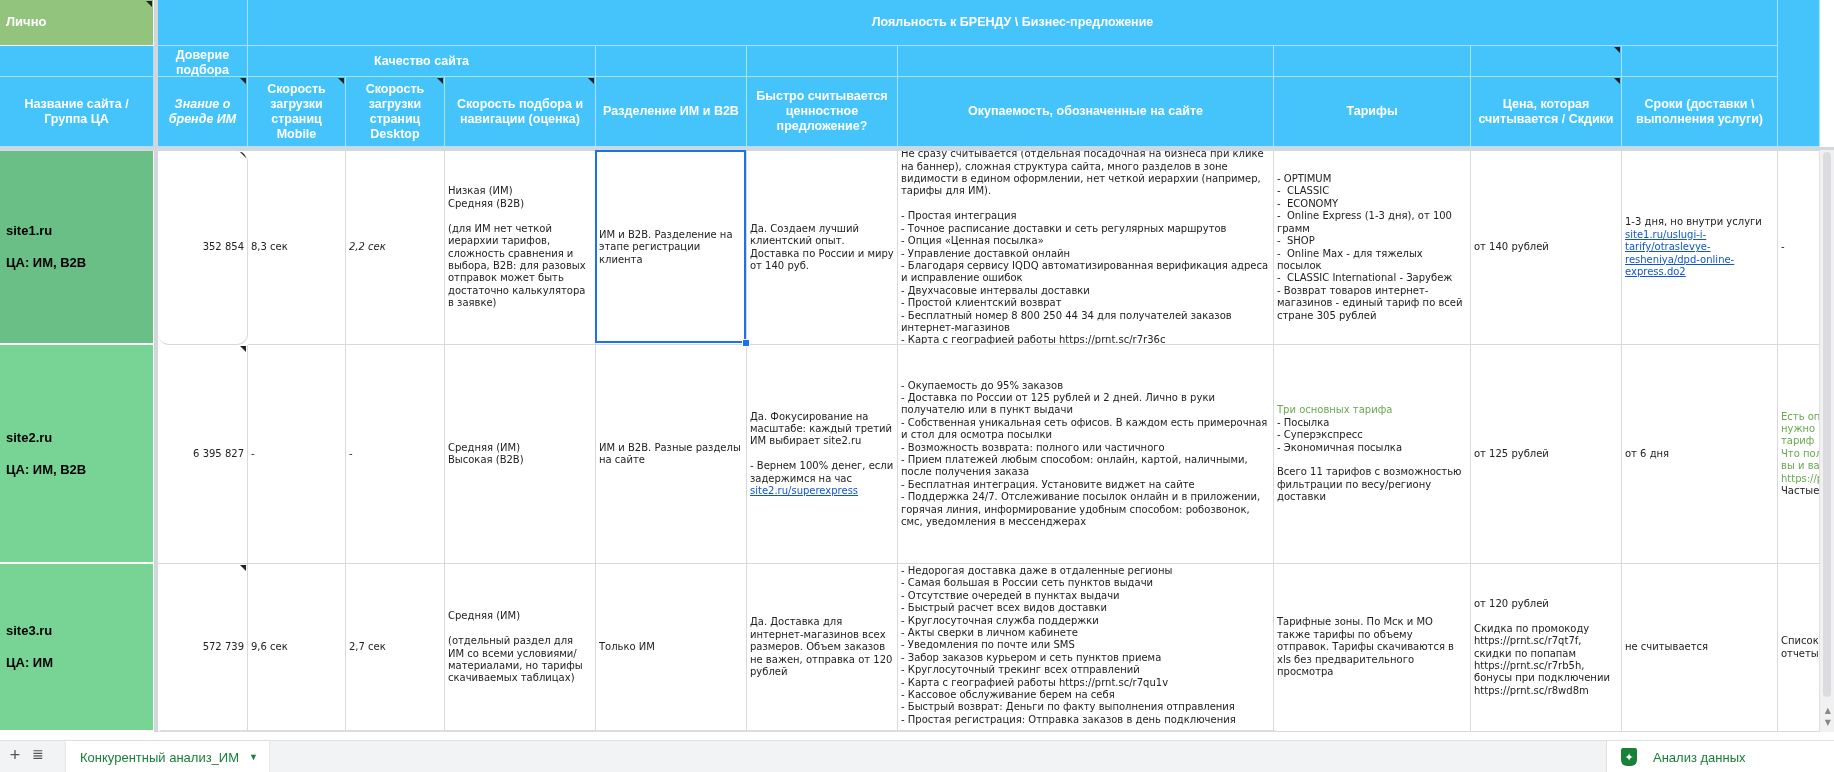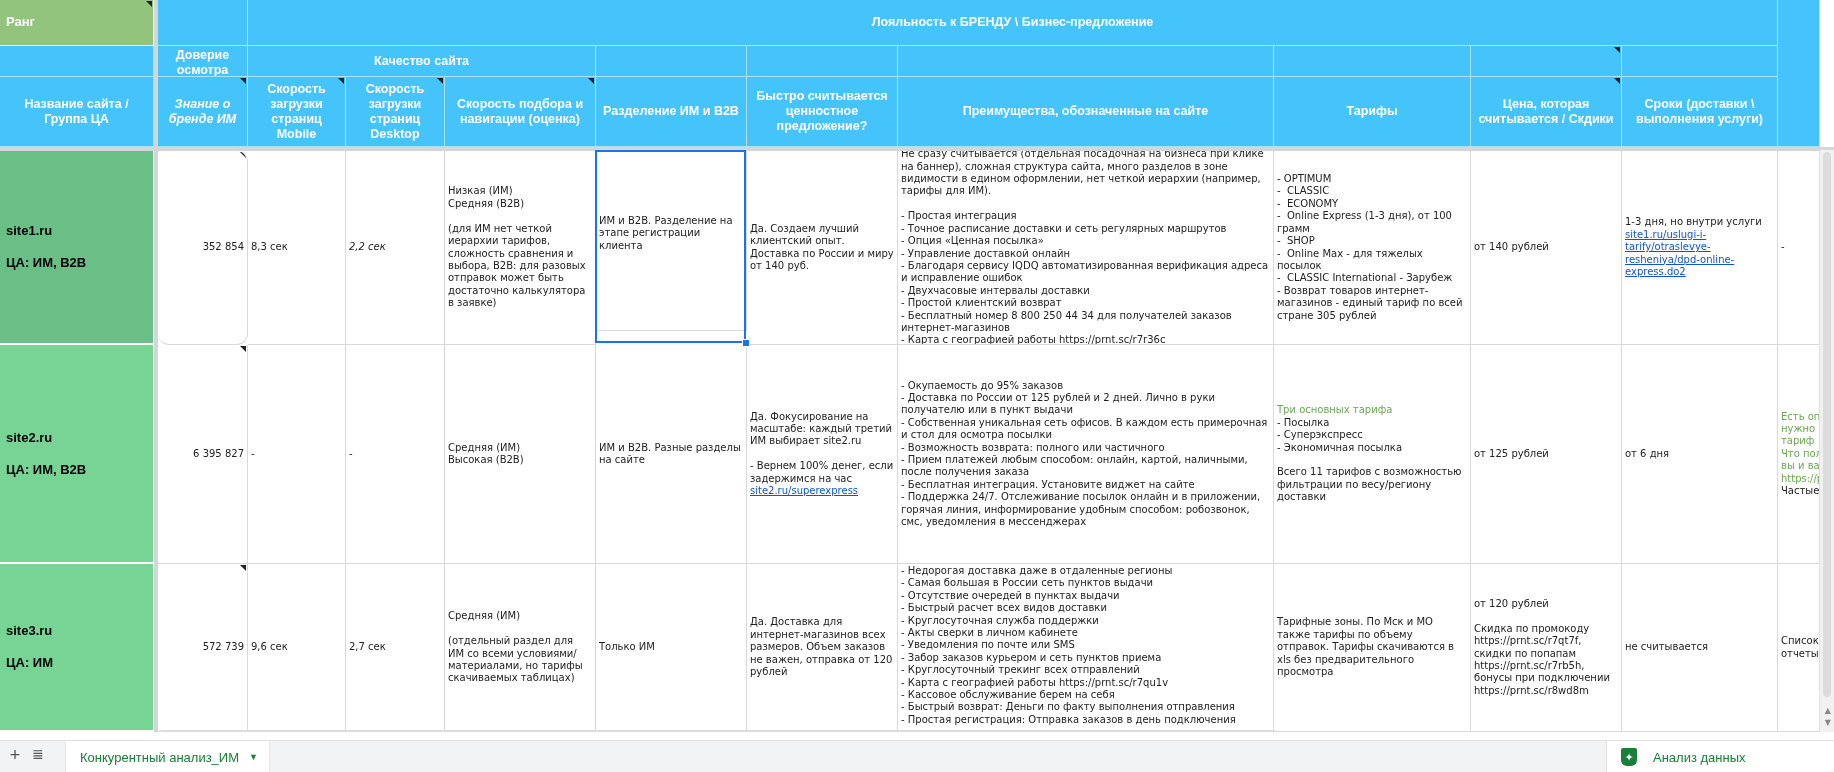--- a/index.html
+++ b/index.html
@@ -30,27 +30,27 @@
   .tab{position:absolute;left:66px;top:0;height:32px;width:203px;background:#fff;color:#188038;font-size:13px;display:flex;align-items:center;padding-left:14px;box-sizing:border-box;box-shadow:0 1px 2px rgba(0,0,0,.15);}
   .tab .caret{margin-left:10px;font-size:9px;color:#188038;}
   .explore{position:absolute;right:0;top:0;height:32px;width:228px;background:#fff;border-left:1px solid #e0e0e0;display:flex;align-items:center;box-sizing:border-box;padding-left:14px;color:#188038;font-size:13px;}
   .explore .ico{width:16px;height:18px;background:#188038;border-radius:2px 2px 6px 6px;display:flex;align-items:center;justify-content:center;color:#fff;font-size:11px;margin-right:16px;}
 </style>
 </head>
 <body>
 
 <div class="sheet">
 
-  <div class="cell rank" style="left:0;top:0;width:154px;height:46px;"><span>Ранг</span><span class="corner"></span></div>
+  <div class="cell rank" style="left:0;top:0;width:154px;height:46px;"><span>Лично</span><span class="corner"></span></div>
   <div class="cell hdr" style="left:158px;top:0;width:90px;height:46px;"></div>
   <div class="cell hdr" style="left:248px;top:0;width:1530px;height:46px;">Лояльность к БРЕНДУ \ Бизнес-предложение</div>
   <div class="cell hdr" style="left:1778px;top:0;width:42px;height:147px;"></div>
 
   <div class="cell hdr" style="left:0;top:46px;width:154px;height:31px;"></div>
-  <div class="cell hdr" style="left:158px;top:46px;width:90px;height:31px;align-items:flex-start;">Доверие осмотра</div>
+  <div class="cell hdr" style="left:158px;top:46px;width:90px;height:31px;align-items:flex-start;">Доверие подбора</div>
   <div class="cell hdr" style="left:248px;top:46px;width:348px;height:31px;">Качество сайта</div>
   <div class="cell hdr" style="left:596px;top:46px;width:151px;height:31px;"></div>
   <div class="cell hdr" style="left:747px;top:46px;width:151px;height:31px;"></div>
   <div class="cell hdr" style="left:898px;top:46px;width:376px;height:31px;"></div>
   <div class="cell hdr" style="left:1274px;top:46px;width:197px;height:31px;"></div>
   <div class="cell hdr" style="left:1471px;top:46px;width:151px;height:31px;">
       <span class="corner"></span>
     </div>
   <div class="cell hdr" style="left:1622px;top:46px;width:156px;height:31px;"></div>
 
@@ -66,41 +66,41 @@
   <div class="cell hdr" style="left:445px;top:77px;width:151px;height:70px;">
       <span>Скорость подбора и навигации (оценка)</span>
       <span class="corner"></span>
     </div>
   <div class="cell hdr" style="left:346px;top:77px;width:99px;height:70px;">
       <span>Скорость загрузки страниц Desktop</span>
       <span class="corner"></span>
     </div>
   <div class="cell hdr" style="left:596px;top:77px;width:151px;height:70px;">Разделение ИМ и B2B</div>
   <div class="cell hdr" style="left:747px;top:77px;width:151px;height:70px;">Быстро считывается ценностное предложение?</div>
-  <div class="cell hdr" style="left:898px;top:77px;width:376px;height:70px;">Преимущества, обозначенные на сайте</div>
+  <div class="cell hdr" style="left:898px;top:77px;width:376px;height:70px;">Окупаемость, обозначенные на сайте</div>
   <div class="cell hdr" style="left:1274px;top:77px;width:197px;height:70px;">Тарифы</div>
   <div class="cell hdr" style="left:1471px;top:77px;width:151px;height:70px;">
       <span>Цена, которая считывается / Скдики</span>
       <span class="corner"></span>
     </div>
   <div class="cell hdr" style="left:1622px;top:77px;width:156px;height:70px;">Сроки (доставки \ выполнения услуги)</div>
 
   <div class="cell site" style="left:0;top:151px;width:154px;height:194px;background:#6abf86;">
     <span>site1.ru</span>
     <span class="gap"></span>
     <span>ЦА: ИМ, B2B</span>
   </div>
   <div class="cell v num" style="left:158px;top:151px;width:90px;height:194px;border-radius:11px;"><span>352 854</span><span class="corner"></span></div>
   <div class="cell v" style="left:248px;top:151px;width:98px;height:194px;">8,3 сек</div>
   <div class="cell v" style="left:346px;top:151px;width:99px;height:194px;font-style:italic;">2,2 сек</div>
   <div class="cell v" style="left:445px;top:151px;width:151px;height:194px;">Низкая (ИМ)
 Средняя (B2B)
 
 (для ИМ нет четкой иерархии тарифов, сложность сравнения и выбора, B2B: для разовых отправок может быть достаточно калькулятора в заявке)</div>
-  <div class="cell v" style="left:596px;top:137px;width:151px;height:194px;">ИМ и B2B. Разделение на этапе регистрации клиента</div>
+  <div class="cell v" style="left:596px;top:151px;width:151px;height:194px;">ИМ и B2B. Разделение на этапе регистрации клиента</div>
   <div class="cell v" style="left:747px;top:151px;width:151px;height:194px;">Да. Создаем лучший клиентский опыт. Доставка по России и миру от 140 руб.</div>
   <div class="cell v" style="left:898px;top:151px;width:376px;height:194px;">Не сразу считывается (отдельная посадочная на бизнеса при клике на баннер), сложная структура сайта, много разделов в зоне видимости в едином оформлении, нет четкой иерархии (например, тарифы для ИМ).
 
 - Простая интеграция
 - Точное расписание доставки и сеть регулярных маршрутов
 - Опция «Ценная посылка»
 - Управление доставкой онлайн
 - Благодаря сервису IQDQ автоматизированная верификация адреса и исправление ошибок
 - Двухчасовые интервалы доставки
 - Простой клиентский возврат

